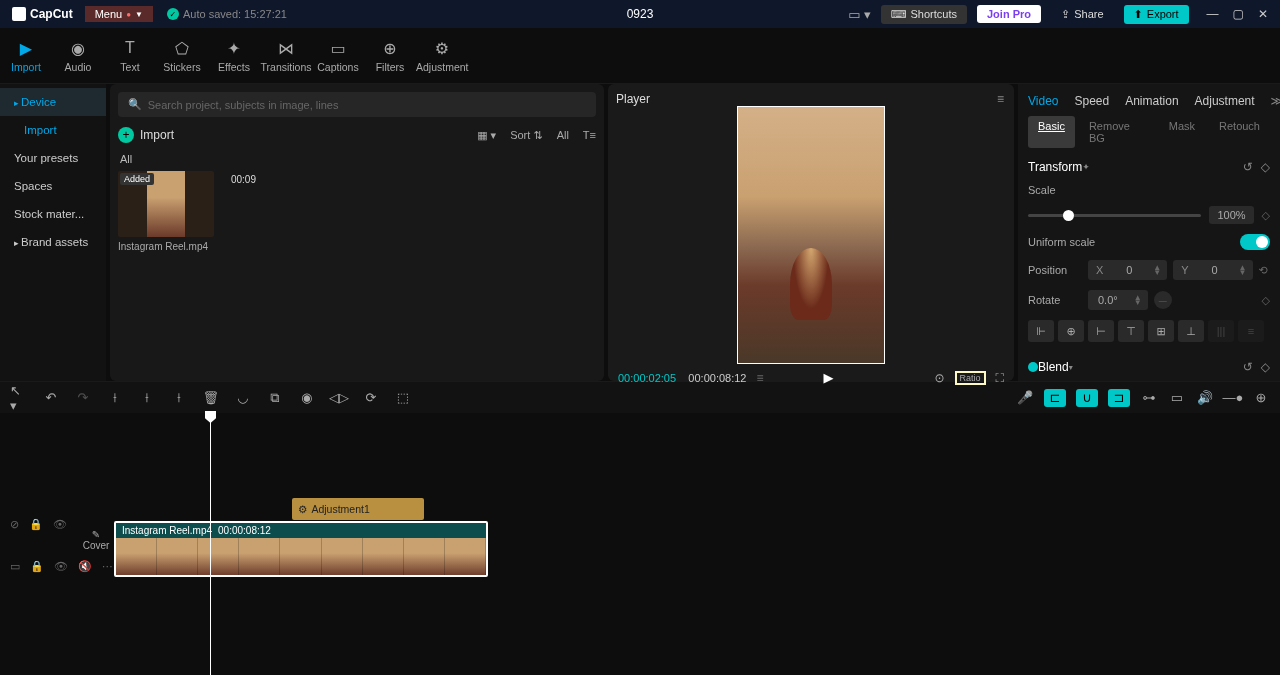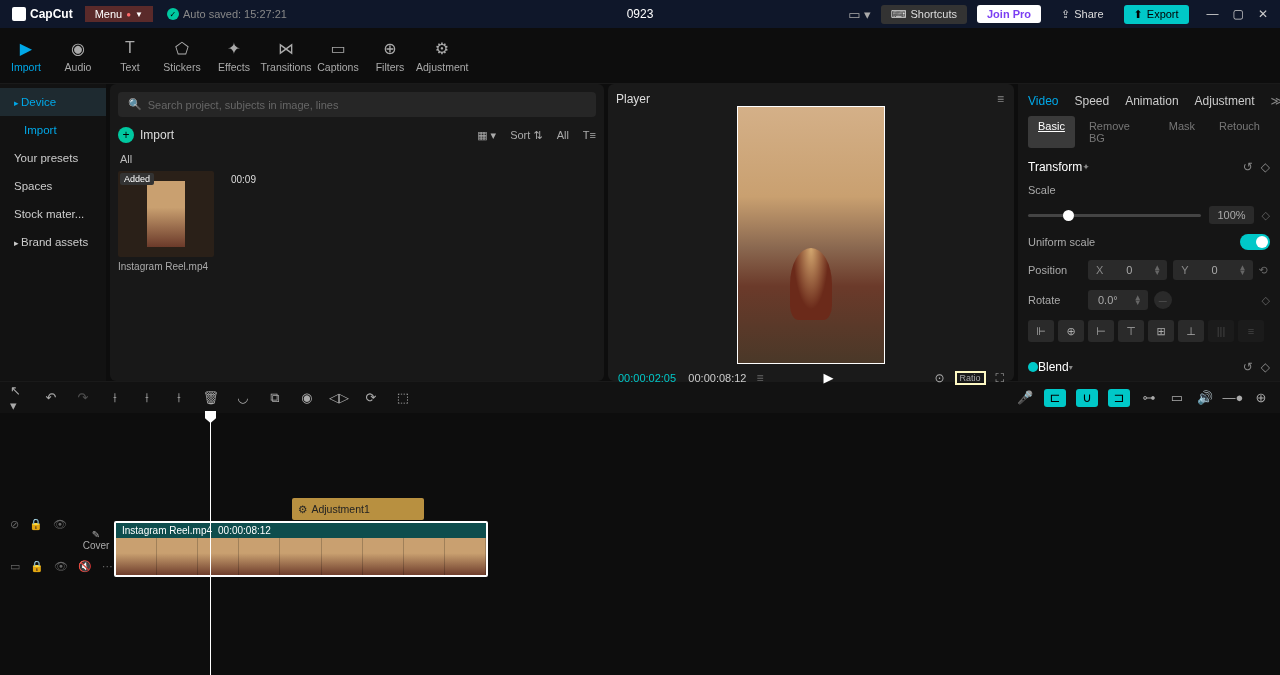--- a/index.html
+++ b/index.html
@@ -41,21 +41,21 @@
 
 .mediapanel { width: 494px; background: #181818; border-radius: 6px; margin: 0 4px; padding: 8px; }
 .searchbox { background: #262626; border-radius: 4px; padding: 6px 10px; color: #666; font-size: 11px; display:flex; align-items:center; gap:6px; }
 .importrow { display:flex; align-items:center; margin-top:10px; gap:8px; }
 .import-btn { display:flex; align-items:center; gap:6px; color:#ddd; font-size:12px; }
 .import-plus { width:16px; height:16px; border-radius:50%; background:#00c8a0; color:#000; display:flex; align-items:center; justify-content:center; font-size:12px; }
 .importrow .right-ctrls { margin-left:auto; display:flex; align-items:center; gap:14px; color:#aaa; font-size:11px; }
 .all-label { margin:10px 2px 6px; font-size:11px; color:#bbb; }
 .thumb-area { display:flex; gap:10px; }
 .thumb { width: 96px; }
-.thumb-img { width: 96px; height: 86px; background: #2a2018; position:relative; border-radius:2px; display:flex; align-items:center; justify-content:center; }
+.thumb-img { width: 96px; height: 66px; background: #2a2018; position:relative; border-radius:2px; display:flex; align-items:center; justify-content:center; }
 .thumb-img-inner { width: 38px; height: 66px; background: linear-gradient(#c9a070 40%, #6b3a2a 100%); position:relative; }
 .thumb-badge { position:absolute; top:2px; left:2px; background:#333; color:#fff; font-size:9px; padding:1px 4px; border-radius:2px; }
 .thumb-dur { position:absolute; top:3px; right:-42px; color:#ddd; font-size:10px; }
 .thumb-name { font-size:10px; color:#aaa; margin-top:4px; }
 
 
 .player { flex: 1; background: #1a1a1a; border-radius: 6px; margin-right:4px; padding: 8px; position:relative; display:flex; flex-direction:column; }
 .player-title { color:#ddd; font-size:12px; }
 .player-menu { position:absolute; top:8px; right:10px; color:#888; }
 .player-canvas { flex:1; display:flex; align-items:center; justify-content:center; }

